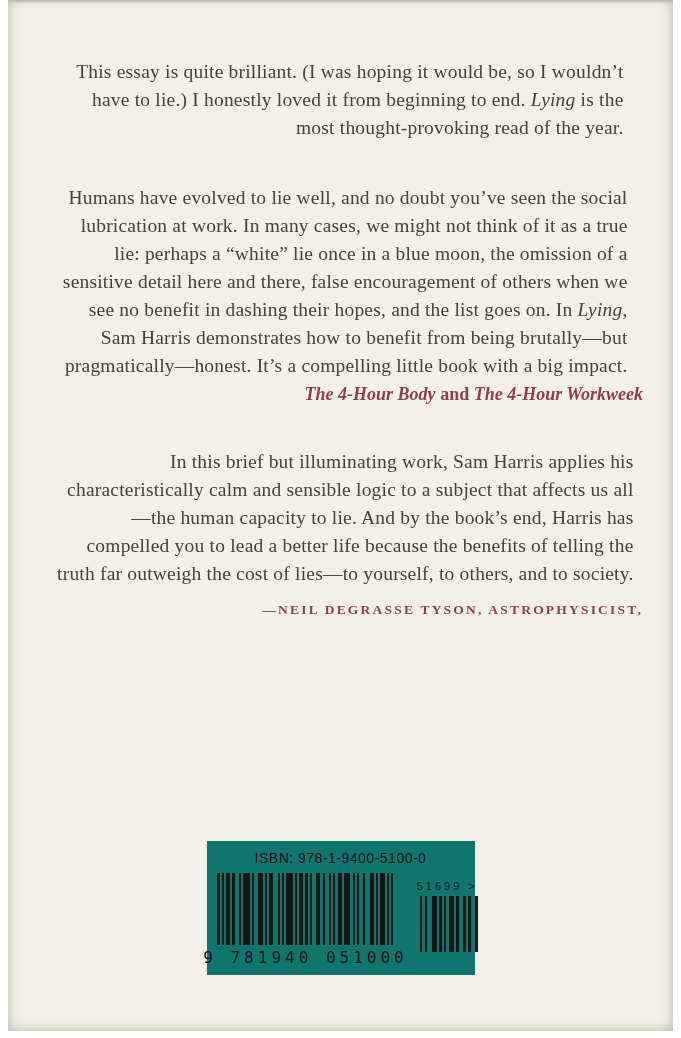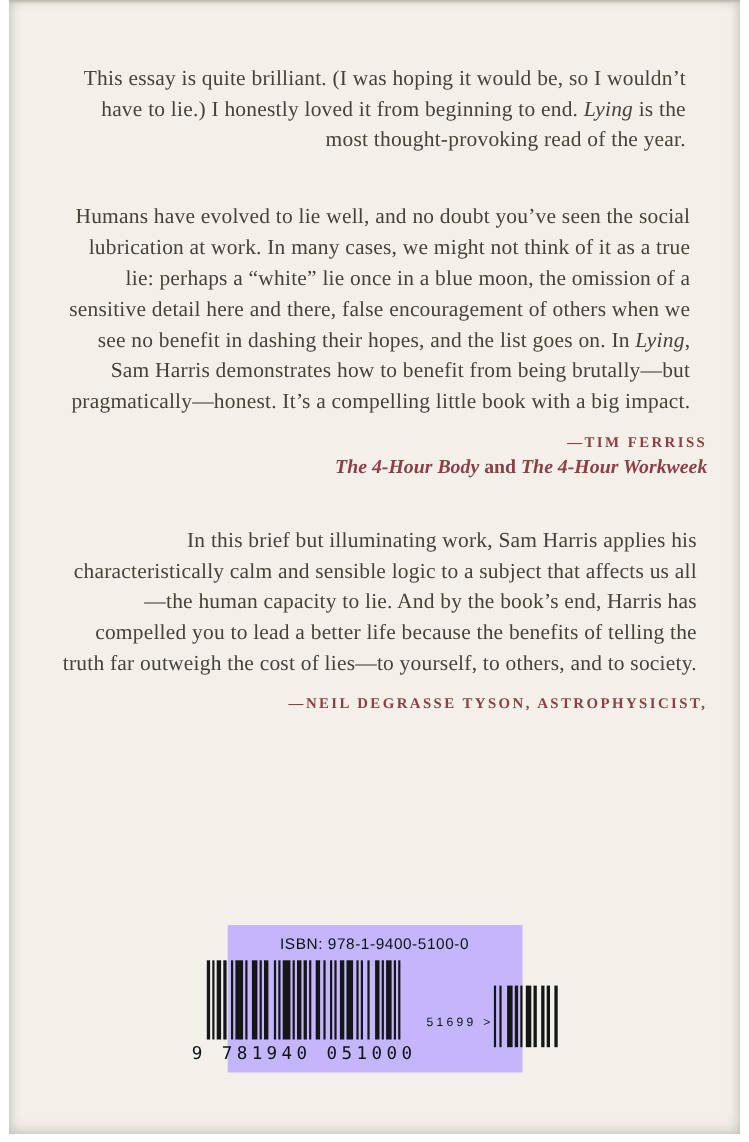--- a/index.html
+++ b/index.html
@@ -62,40 +62,40 @@
     color: #8e3e44;
   }
   .affiliation { margin-top: 6px; }
 
   
   .barcode-box {
     position: absolute;
     left: 50%; bottom: 56px;
     transform: translateX(-50%);
     width: 268px;
-    background: #c4b5fd;
+    background: #0f766e;
     padding: 9px 12px 8px;
     text-align: center;
   }
   .isbn {
     font-family: "Liberation Sans", sans-serif;
     font-size: 14px;
     letter-spacing: 0.5px;
     color: #111;
     margin-bottom: 7px;
     white-space: nowrap;
   }
   .bc-row {
     display: flex;
     justify-content: center;
     align-items: flex-end;
     gap: 9px;
   }
   .bc-main { display: flex; flex-direction: column; align-items: center; }
-  .bc-supp { display: flex; flex-direction: row; align-items: center; }
+  .bc-supp { display: flex; flex-direction: column; align-items: flex-end; }
   .bars {
     display: flex;
     align-items: stretch;
     height: 72px;
     width: 176px;
   }
   .bars.supp { height: 56px; width: 58px; margin-bottom: 15px; }
   .bbar { background: #161616; }
   .bspace { background: transparent; }
   .digits {
@@ -121,21 +121,20 @@
 <div class="page">
   <div class="cover">
     <div class="content">
 
       <section class="sec">
         <p class="q q1"><span>This essay is quite brilliant. (I was hoping it would be, so I wouldn’t have to lie.) I honestly loved it from beginning to end. </span><span class="it">Lying</span><span> is the most thought-provoking read of the year.</span></p>
       </section>
 
       <section class="sec">
         <p class="q q2"><span>Humans have evolved to lie well, and no doubt you’ve seen the social lubrication at work. In many cases, we might not think of it as a true lie: perhaps a “white” lie once in a blue moon, the omission of a sensitive detail here and there, false encouragement of others when we see no benefit in dashing their hopes, and the list goes on. In </span><span class="it">Lying</span><span>, Sam Harris demonstrates how to benefit from being brutally—but pragmatically—honest. It’s a compelling little book with a big impact.</span></p>
-        <p class="attr-name">—TIM FERRISS</p>
         <p class="attr-credit" style="margin-top:2px"><span class="it">The 4-Hour Body</span><span> and </span><span class="it">The 4-Hour Workweek</span></p>
       </section>
 
       <section class="sec">
         <p class="q q3"><span>In this brief but illuminating work, Sam Harris applies his characteristically calm and sensible logic to a subject that affects us all—the human capacity to lie. And by the book’s end, Harris has compelled you to lead a better life because the benefits of telling the truth far outweigh the cost of lies—to yourself, to others, and to society.</span></p>
         <p class="attr-name">—NEIL DEGRASSE TYSON, ASTROPHYSICIST,</p>
       </section>
 
     </div>
 

